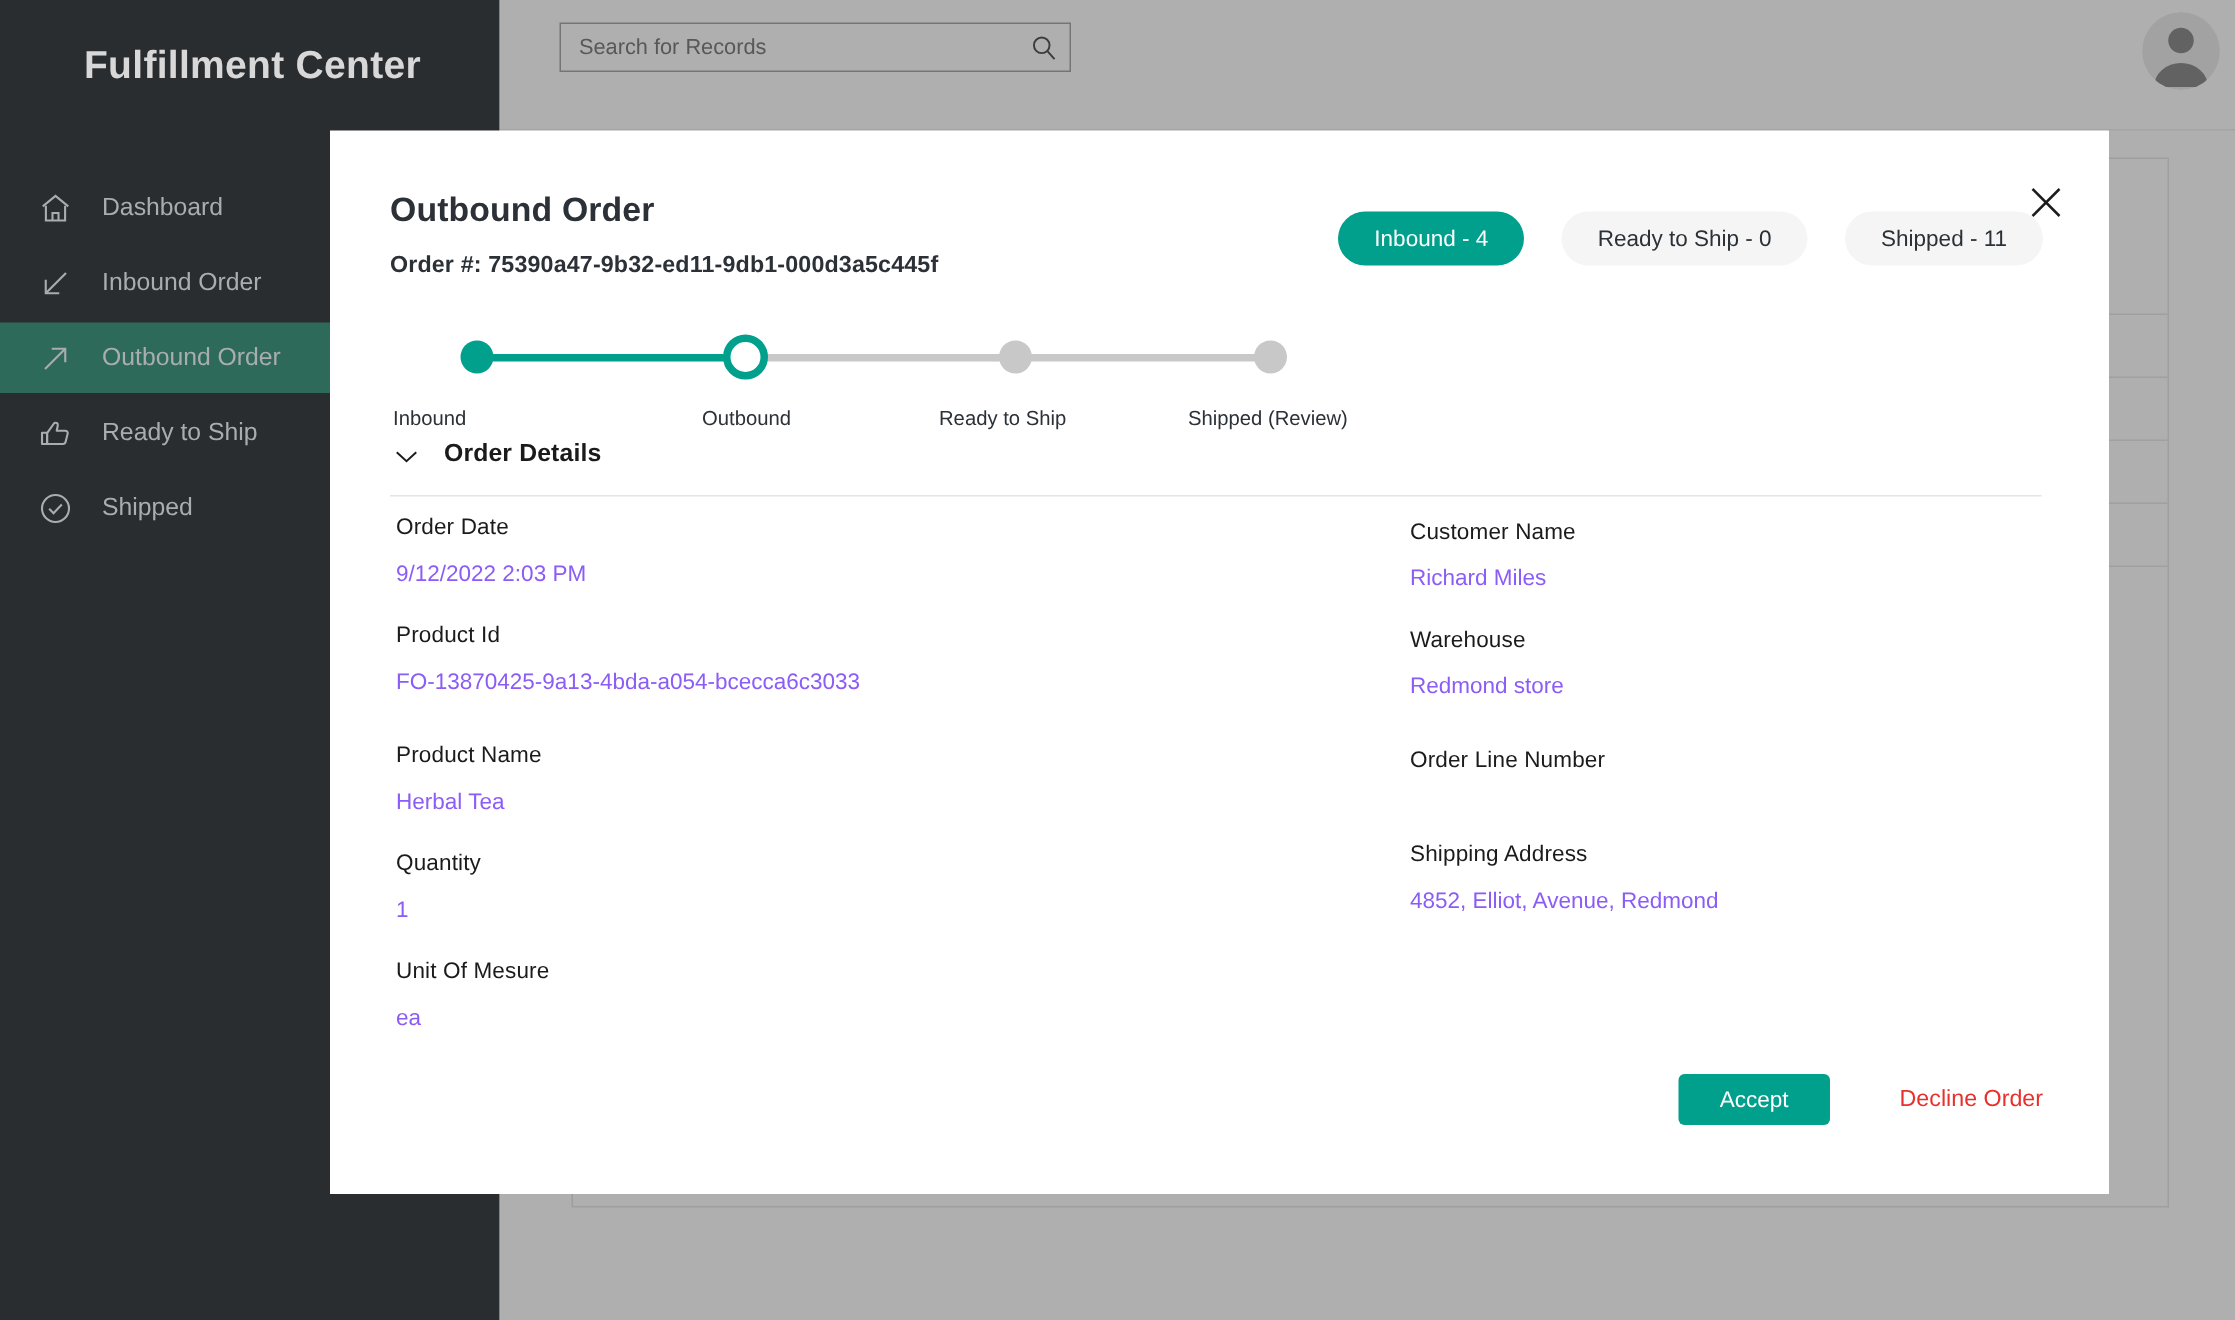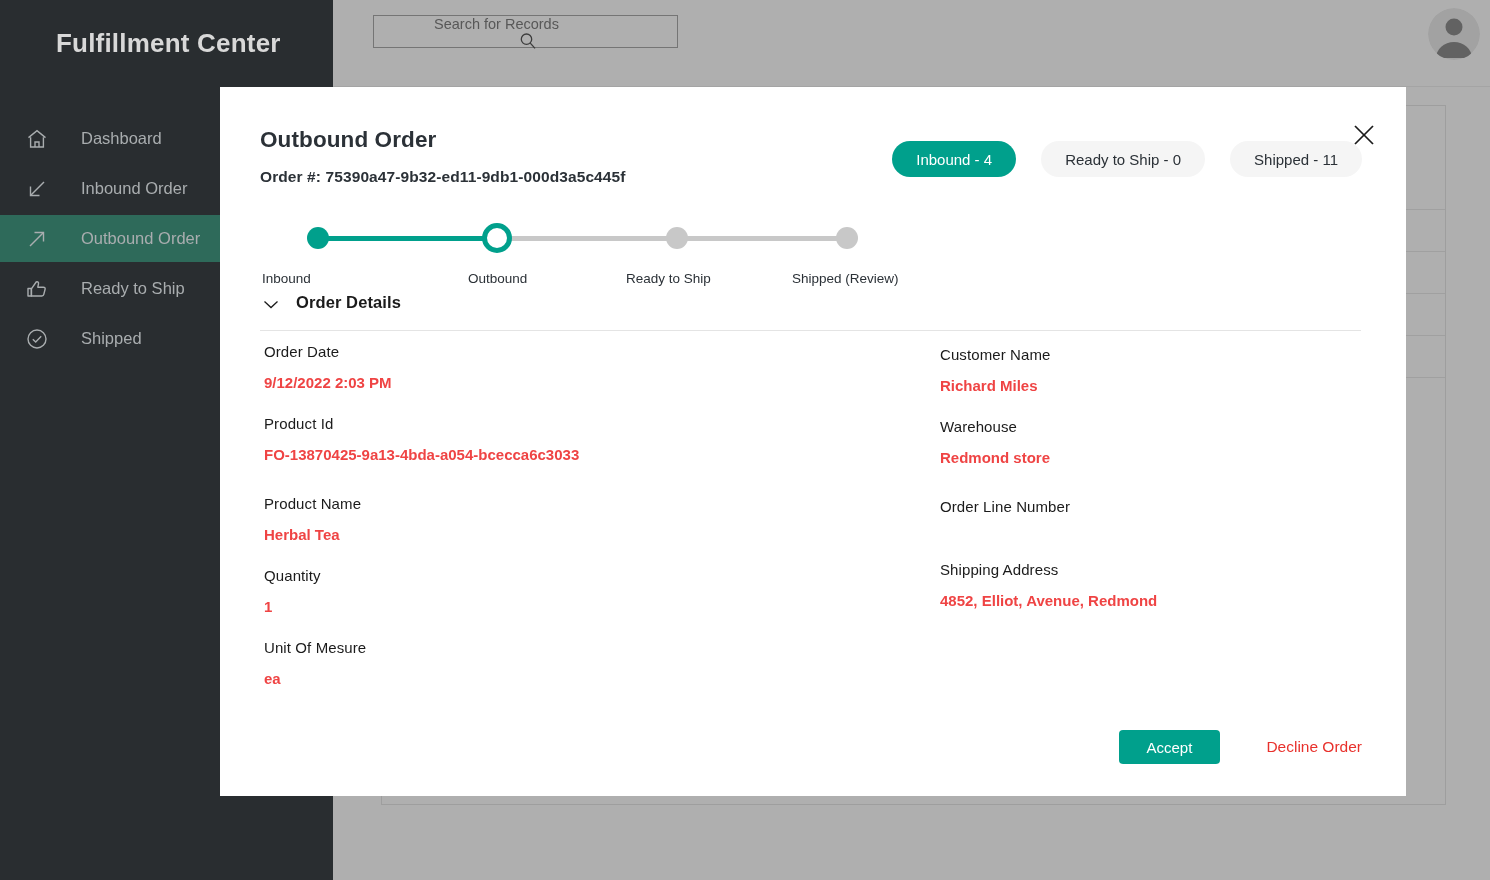--- a/index.html
+++ b/index.html
@@ -37,21 +37,21 @@
     font-size: 26px;
     font-weight: 600;
     letter-spacing: 0.2px;
   }
 
   .nav-item {
     height: 47px;
     display: flex;
     align-items: center;
     padding-left: 24px;
-    gap: 31px;
+    gap: 18px;
     color: #a9adaf;
     font-size: 16.5px;
     cursor: pointer;
   }
   .nav-item.active {
     background: #2e6a5a;
   }
   .nav-item .nav-icon {
     width: 26px;
     height: 26px;
@@ -80,28 +80,27 @@
     height: 87px;
     background: #ffffff;
     position: relative;
     border-bottom: 1px solid #ececec;
   }
 
   .search-box {
     position: absolute;
     left: 40px;
     top: 15px;
-    width: 305px;
+    width: 341px;
     height: 33px;
     border: 1px solid #9b9b9b;
     background: #ffffff;
     display: flex;
     align-items: center;
     padding: 0 8px 0 12px;
-    flex-direction: column;
   }
   .search-box input {
     border: 0;
     outline: 0;
     flex: 1;
     font-family: "Liberation Sans", sans-serif;
     font-size: 14.5px;
     color: #333;
     background: transparent;
   }
@@ -292,33 +291,33 @@
 
   .field { }
   .field-label {
     font-size: 15px;
     font-weight: 400;
     color: #1b1b1b;
     letter-spacing: 0.1px;
   }
   .field-value {
     font-size: 15px;
-    color: #ef4444;
-    font-weight: 700;
+    color: #8b5cf6;
+    font-weight: 400;
   }
 
   .gap-sm { height: 14px; }
   .gap-md { height: 24px; }
   .gap-lg { height: 32px; }
 
   
   .modal-actions {
     position: absolute;
     right: 44px;
-    bottom: 32px;
+    bottom: 46px;
     display: flex;
     align-items: center;
     gap: 46px;
   }
   .btn-accept {
     background: #00a08c;
     color: #ffffff;
     border: 0;
     border-radius: 4px;
     height: 34px;

